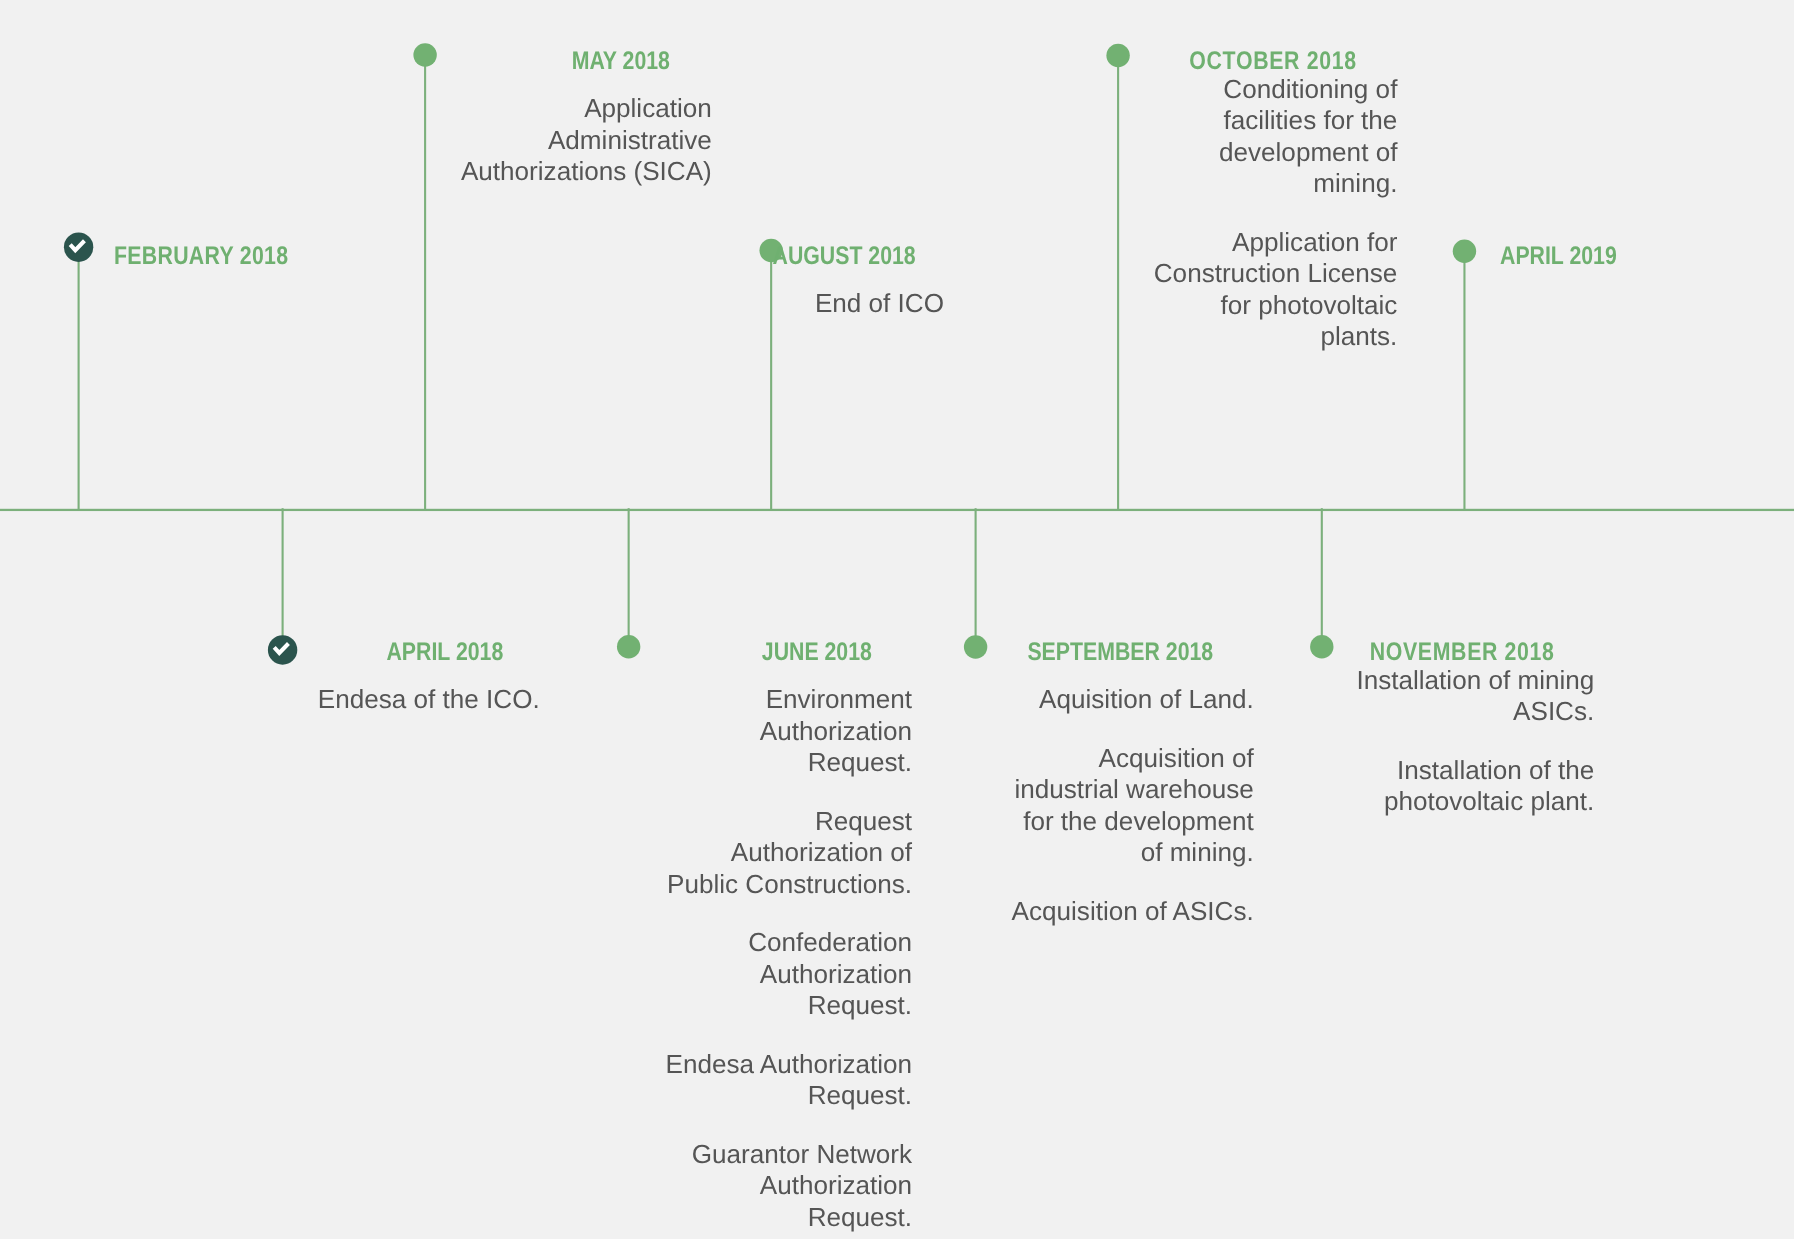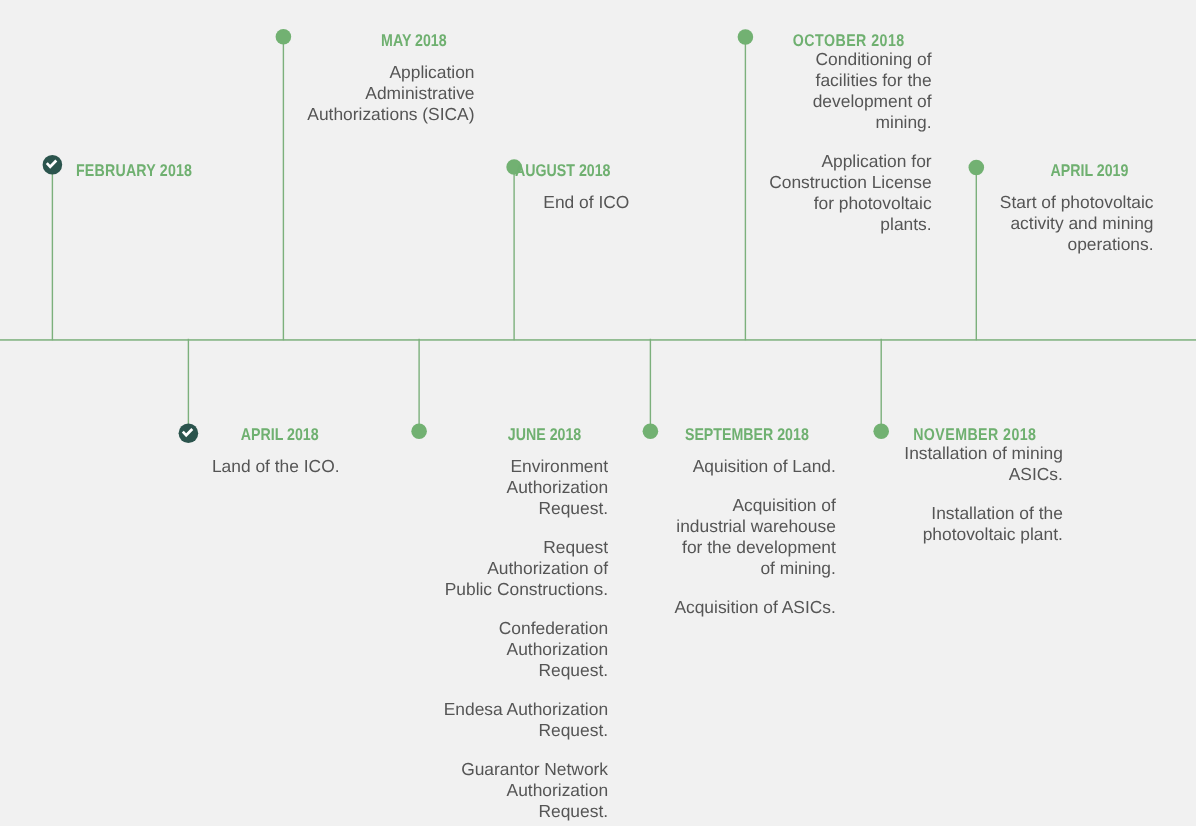--- a/index.html
+++ b/index.html
@@ -84,21 +84,21 @@
         <circle cx="976.3" cy="167.5" r="7.8" fill="#72b172"></circle>
       </g>
     </g>
   </svg>
 
   <div class="content" style="left:76.3px; top:163.0px;">
     <div class="month" style="letter-spacing:0.24px">FEBRUARY 2018</div>
   </div>
   <div class="content" style="left:211.9px; top:427.3px;">
     <div class="month">APRIL 2018</div>
-    <p class="para first">Land of the ICO.</p>
+    <p class="para first">Endesa of the ICO.</p>
   </div>
   <div class="content" style="left:307.3px; top:33.3px;">
     <div class="month">MAY 2018</div>
     <p class="para first">Application
 Administrative
 Authorizations (SICA)</p>
   </div>
   <div class="content" style="left:443.7px; top:427.4px;">
     <div class="month">JUNE 2018</div>
     <p class="para first">Environment
@@ -142,17 +142,14 @@
   </div>
   <div class="content" style="left:904.3px; top:427.4px;">
     <div class="month" style="letter-spacing:0.52px">NOVEMBER 2018</div>
     <p class="para">Installation of mining
 ASICs.</p>
     <p class="para first">Installation of the
 photovoltaic plant.</p>
   </div>
   <div class="content" style="left:999.8px; top:163.3px;">
     <div class="month">APRIL 2019</div>
-    <p class="para first">Start of photovoltaic
-activity and mining
-operations.</p>
   </div>
 </div>
 
 </body></html>

